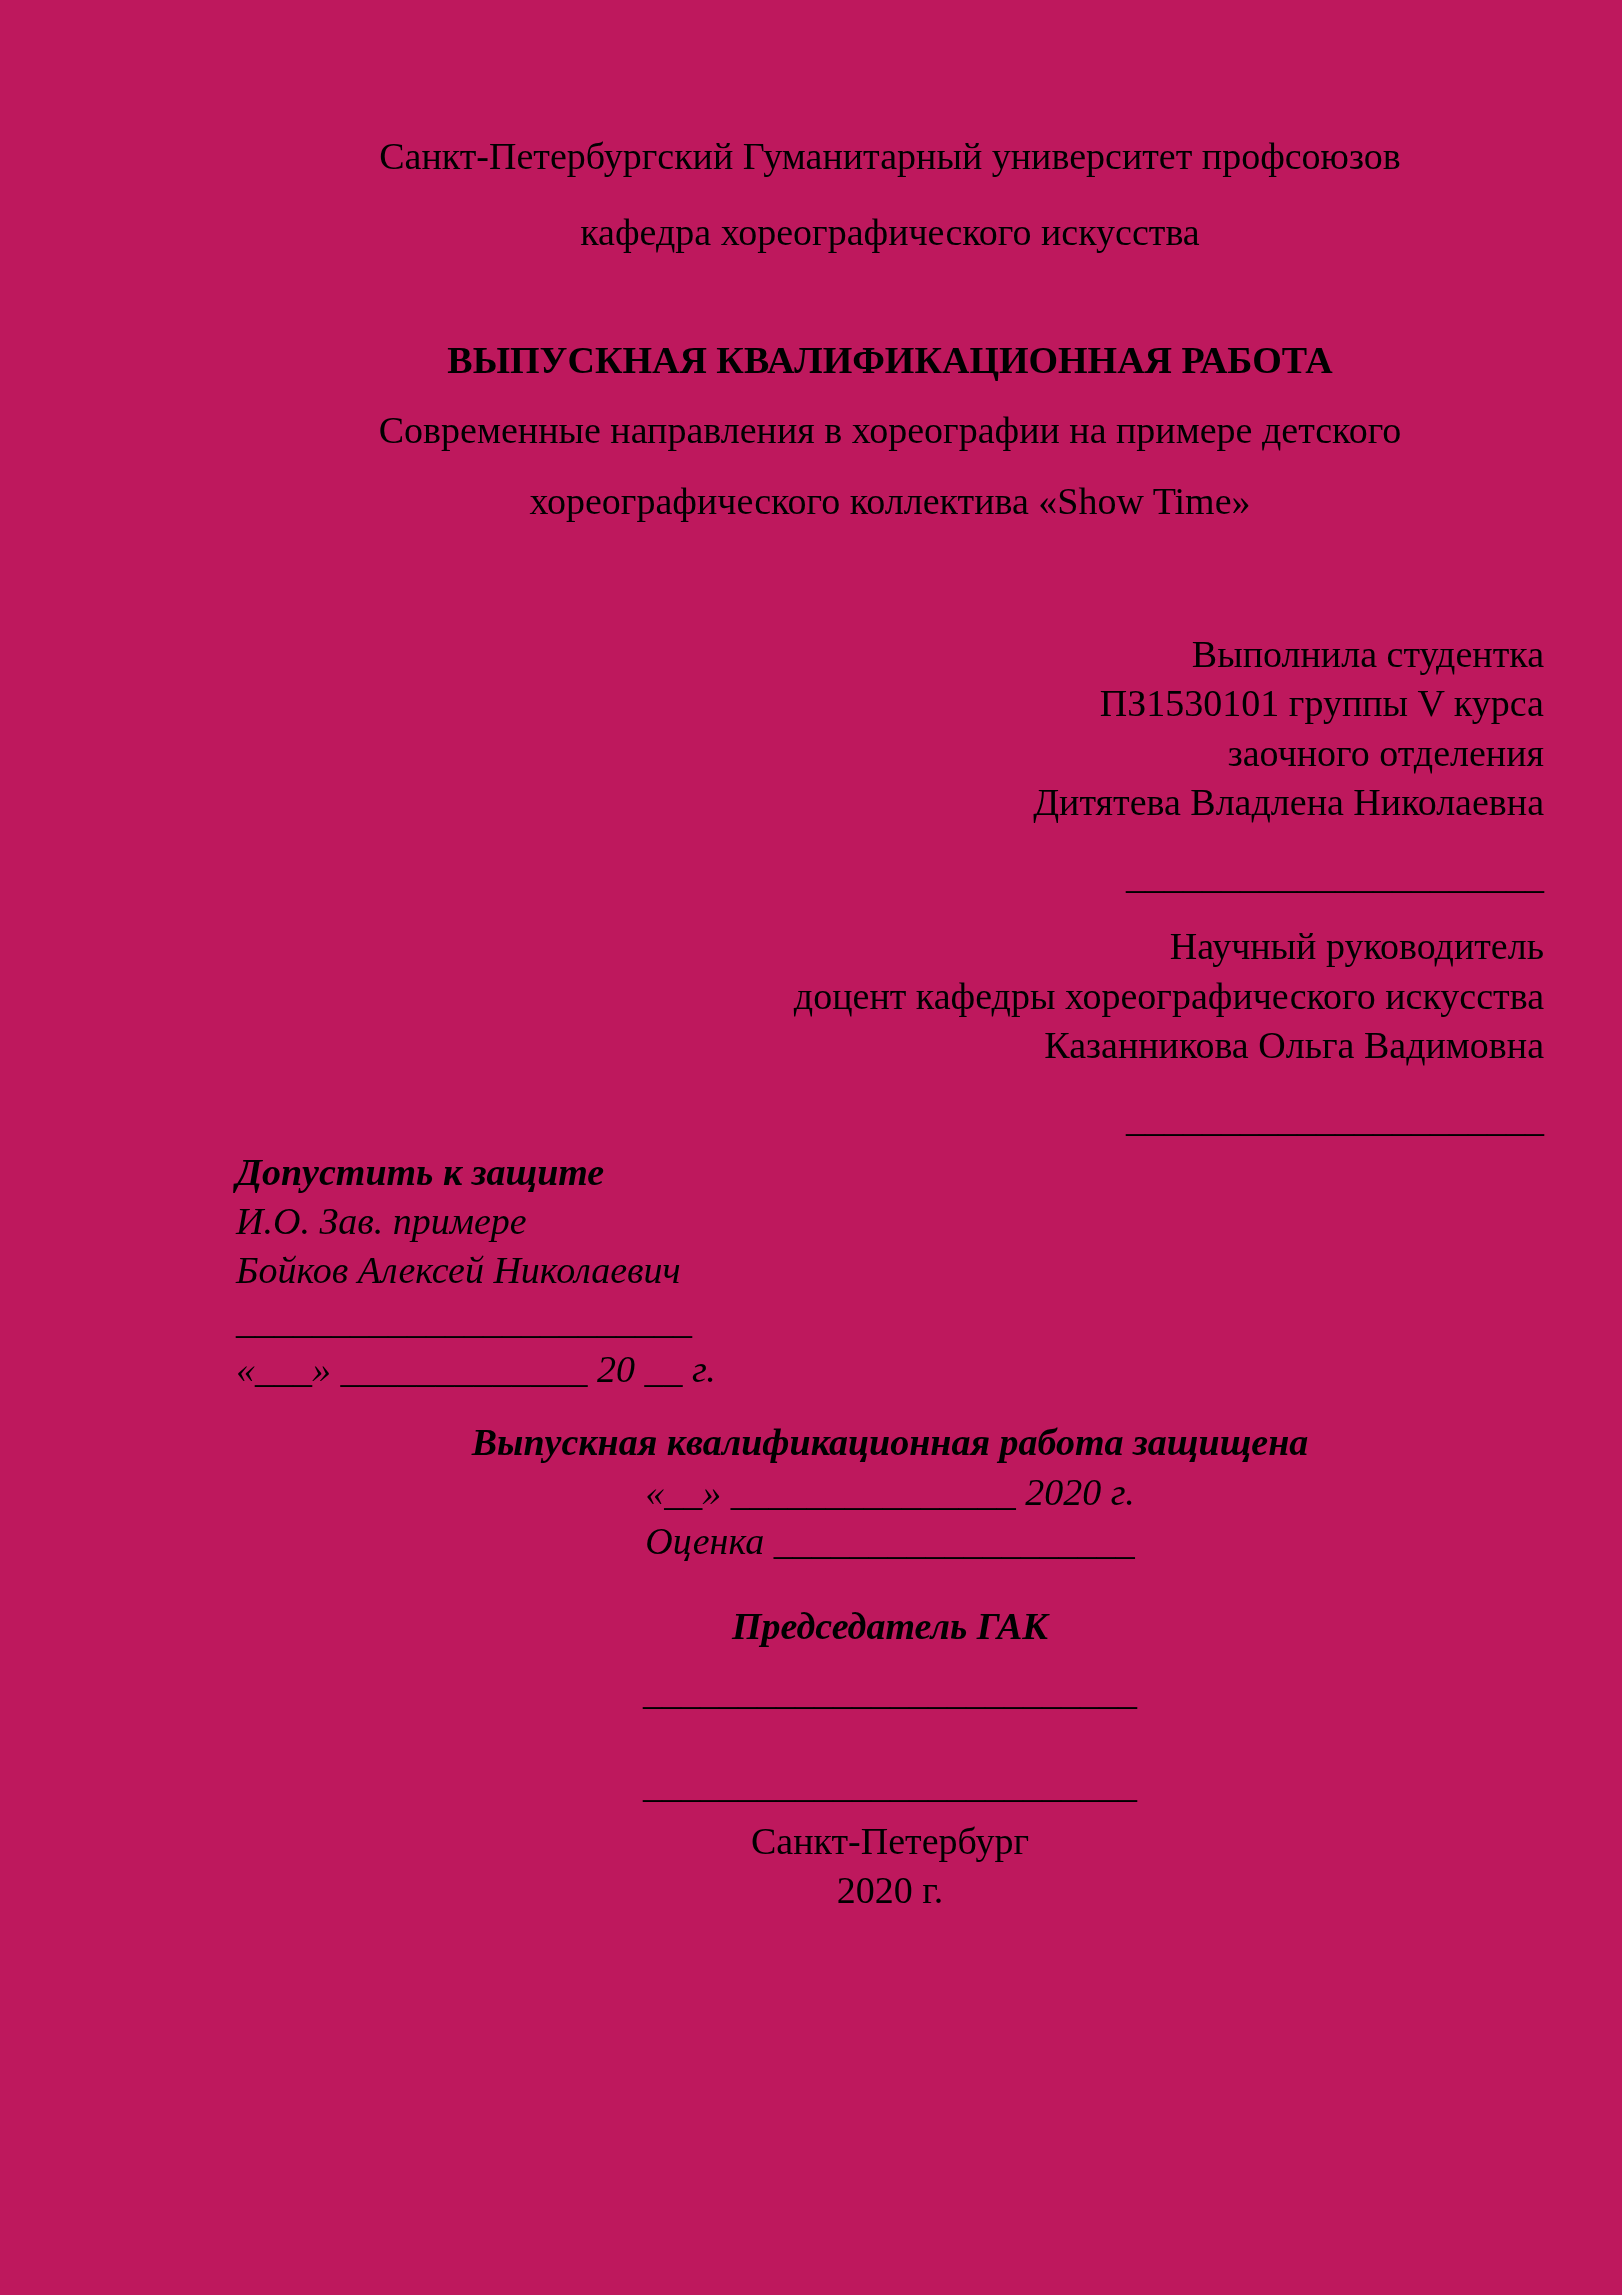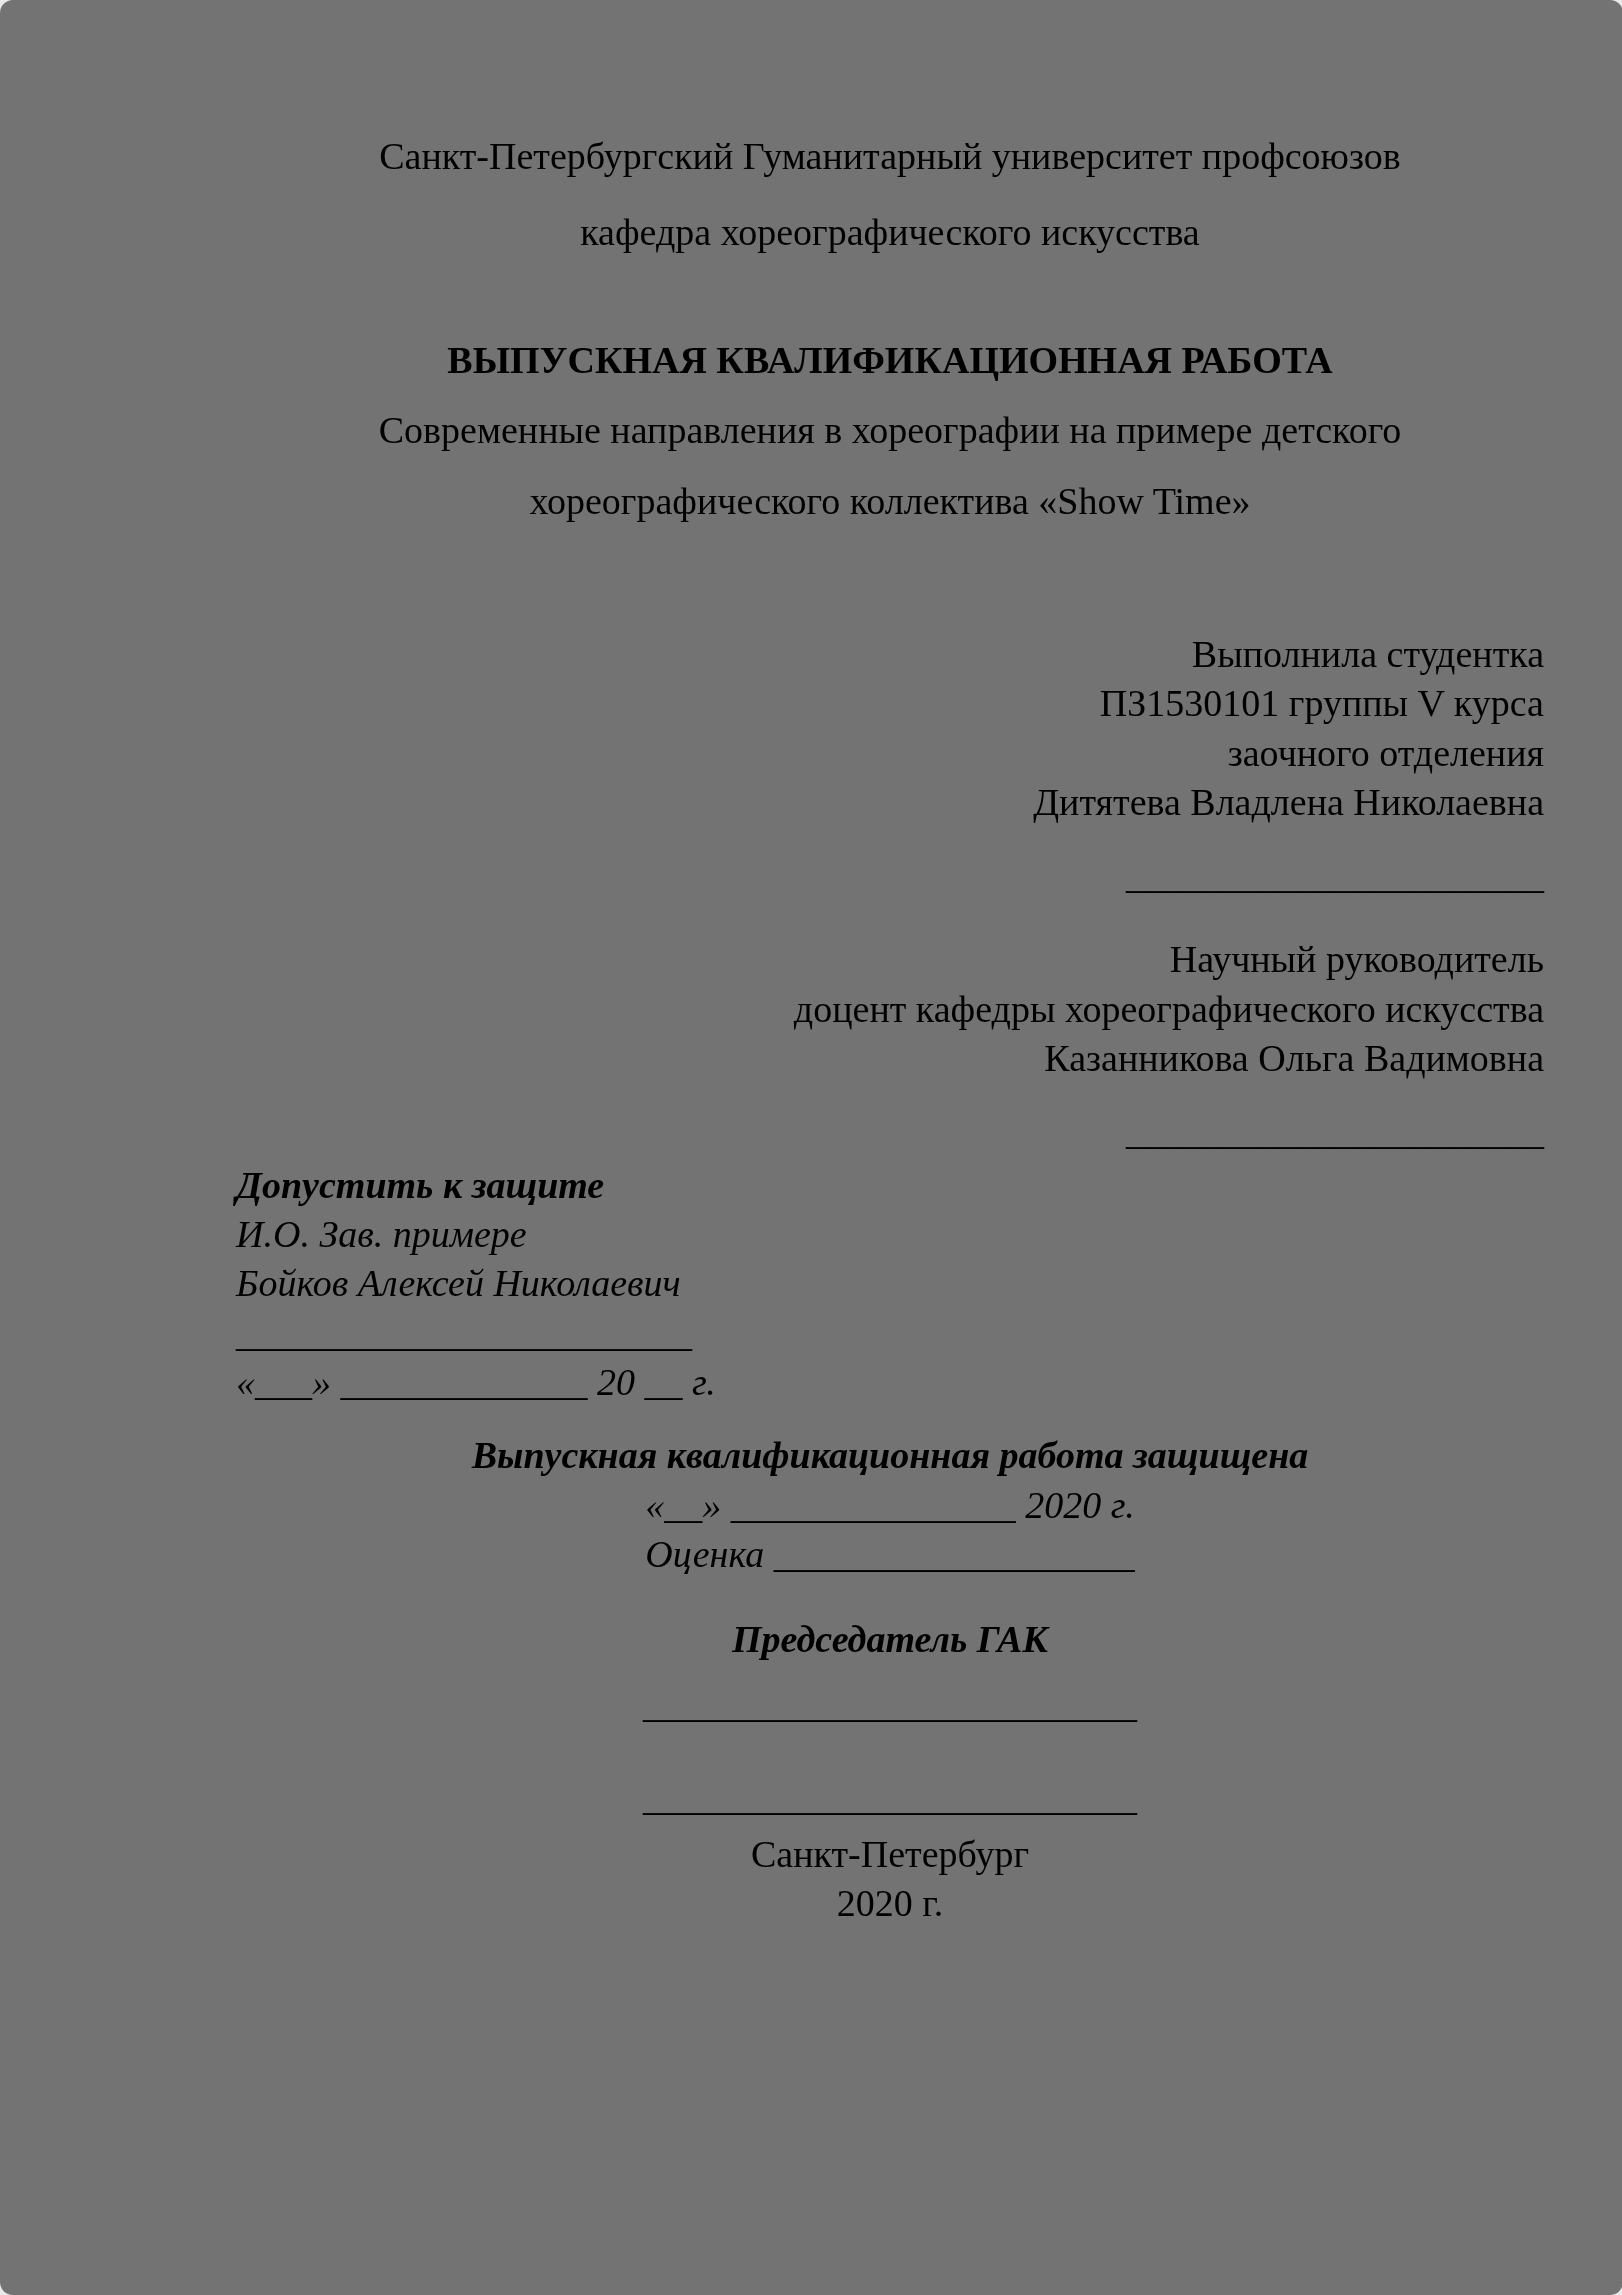--- a/index.html
+++ b/index.html
@@ -1,41 +1,40 @@
 <!DOCTYPE html>
 <html style="font-size:12.6px"><head>
 <meta charset="utf-8">
 <style>
   * { margin: 0; padding: 0; box-sizing: border-box; }
   html, body { background: #e9e9e9; }
   .page {
     width: 1623px;
     height: 2295px;
     margin: 0 auto;
-    background: #737373;
+    background: #be185d;
     color: #000000;
     font-family: "Liberation Serif", serif;
     font-size: 38px;
     line-height: 1.3;
     padding: 118px 79px 0 236px;
     overflow: hidden;
-    border-radius: 13px;
   }
   .center { text-align: center; }
   .right  { text-align: right; }
   .bold   { font-weight: bold; }
   .italic { font-style: italic; }
   .bold-italic { font-weight: bold; font-style: italic; }
 
   .header-block { line-height: 2; }
   .title-block  { margin-top: 55px; line-height: 1.85; text-align: center; }
 
   .student-block    { margin-top: 94px; }
   .sig-line-student { margin-top: 23.6px; }
-  .supervisor-block { margin-top: 35px; }
+  .supervisor-block { margin-top: 22px; }
   .sig-line-supervisor { margin-top: 23.6px; }
 
   .admit-block { margin-top: 4px; }
 
   .defense-block { margin-top: 23.6px; }
 
   .chairman-title { margin-top: 36px; }
   .chairman-sig-1 { margin-top: 15.7px; }
   .chairman-sig-2 { margin-top: 43px; }
 

